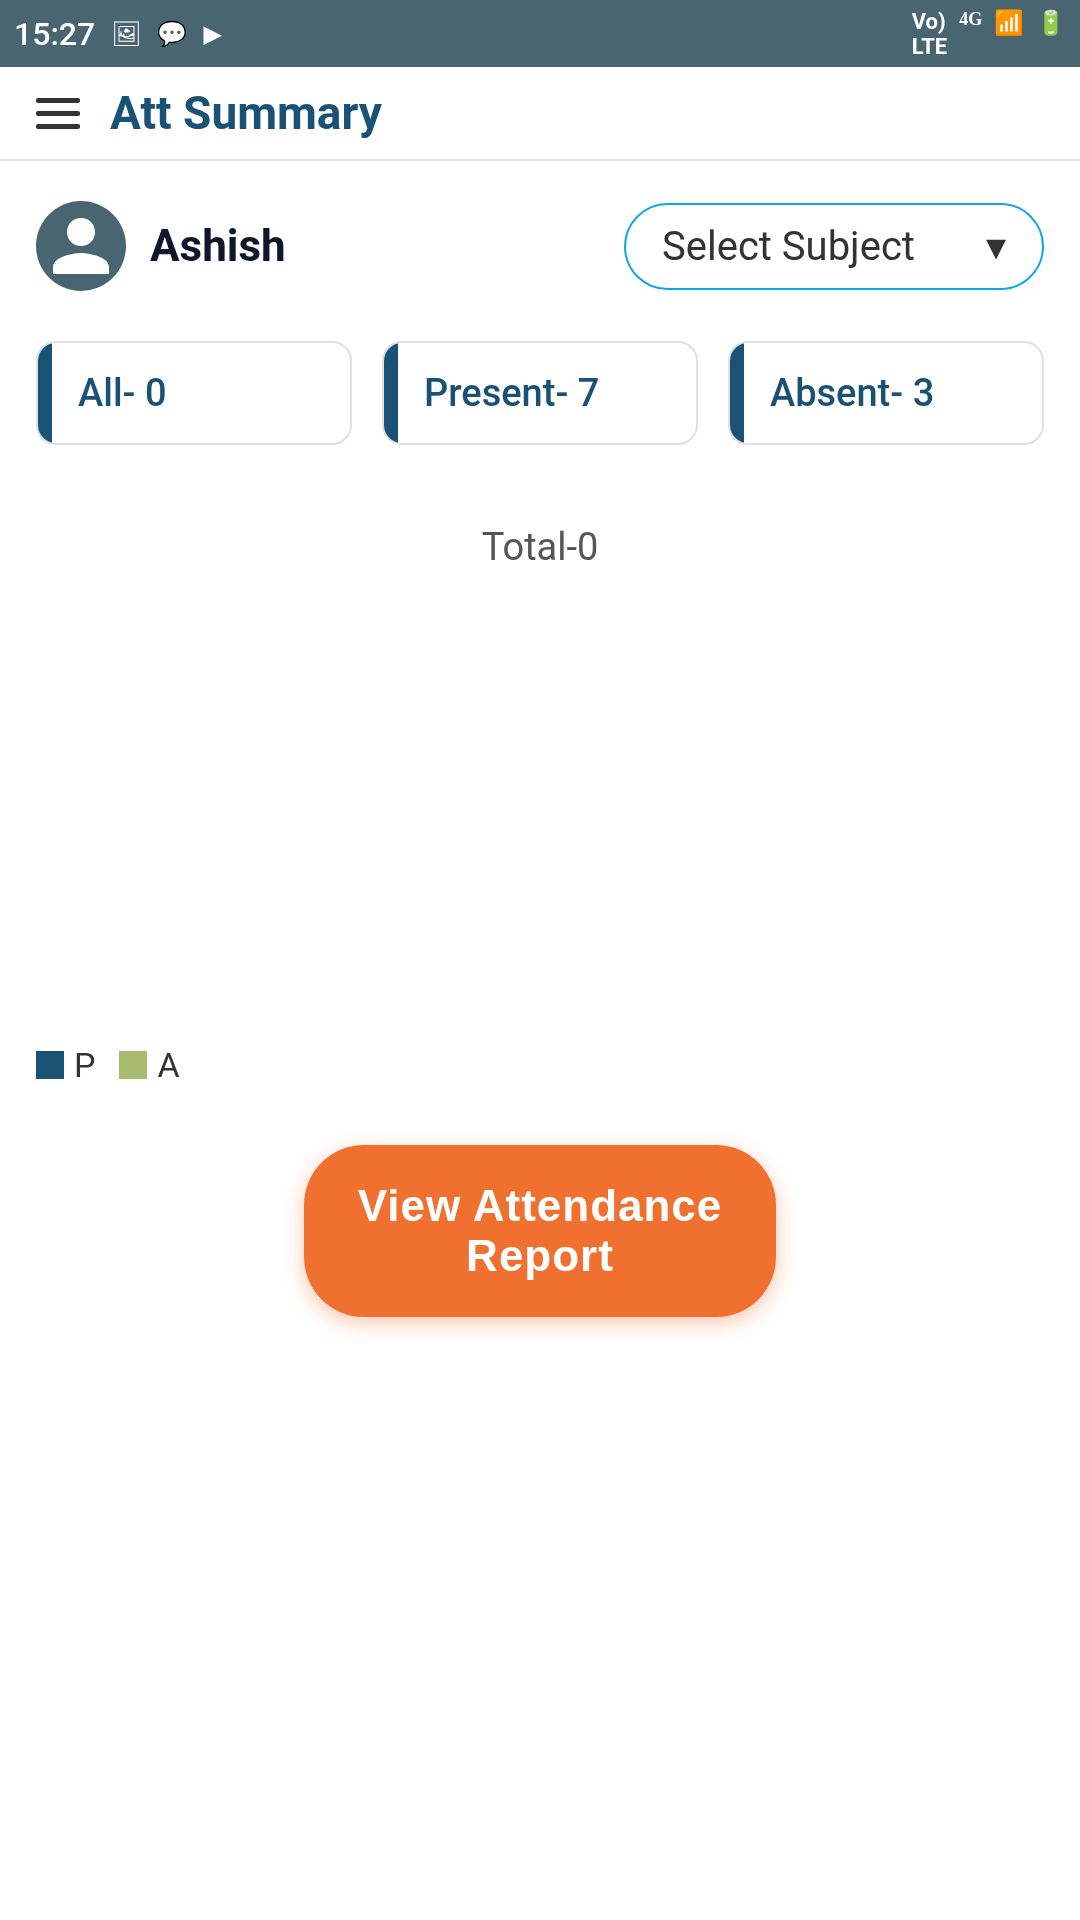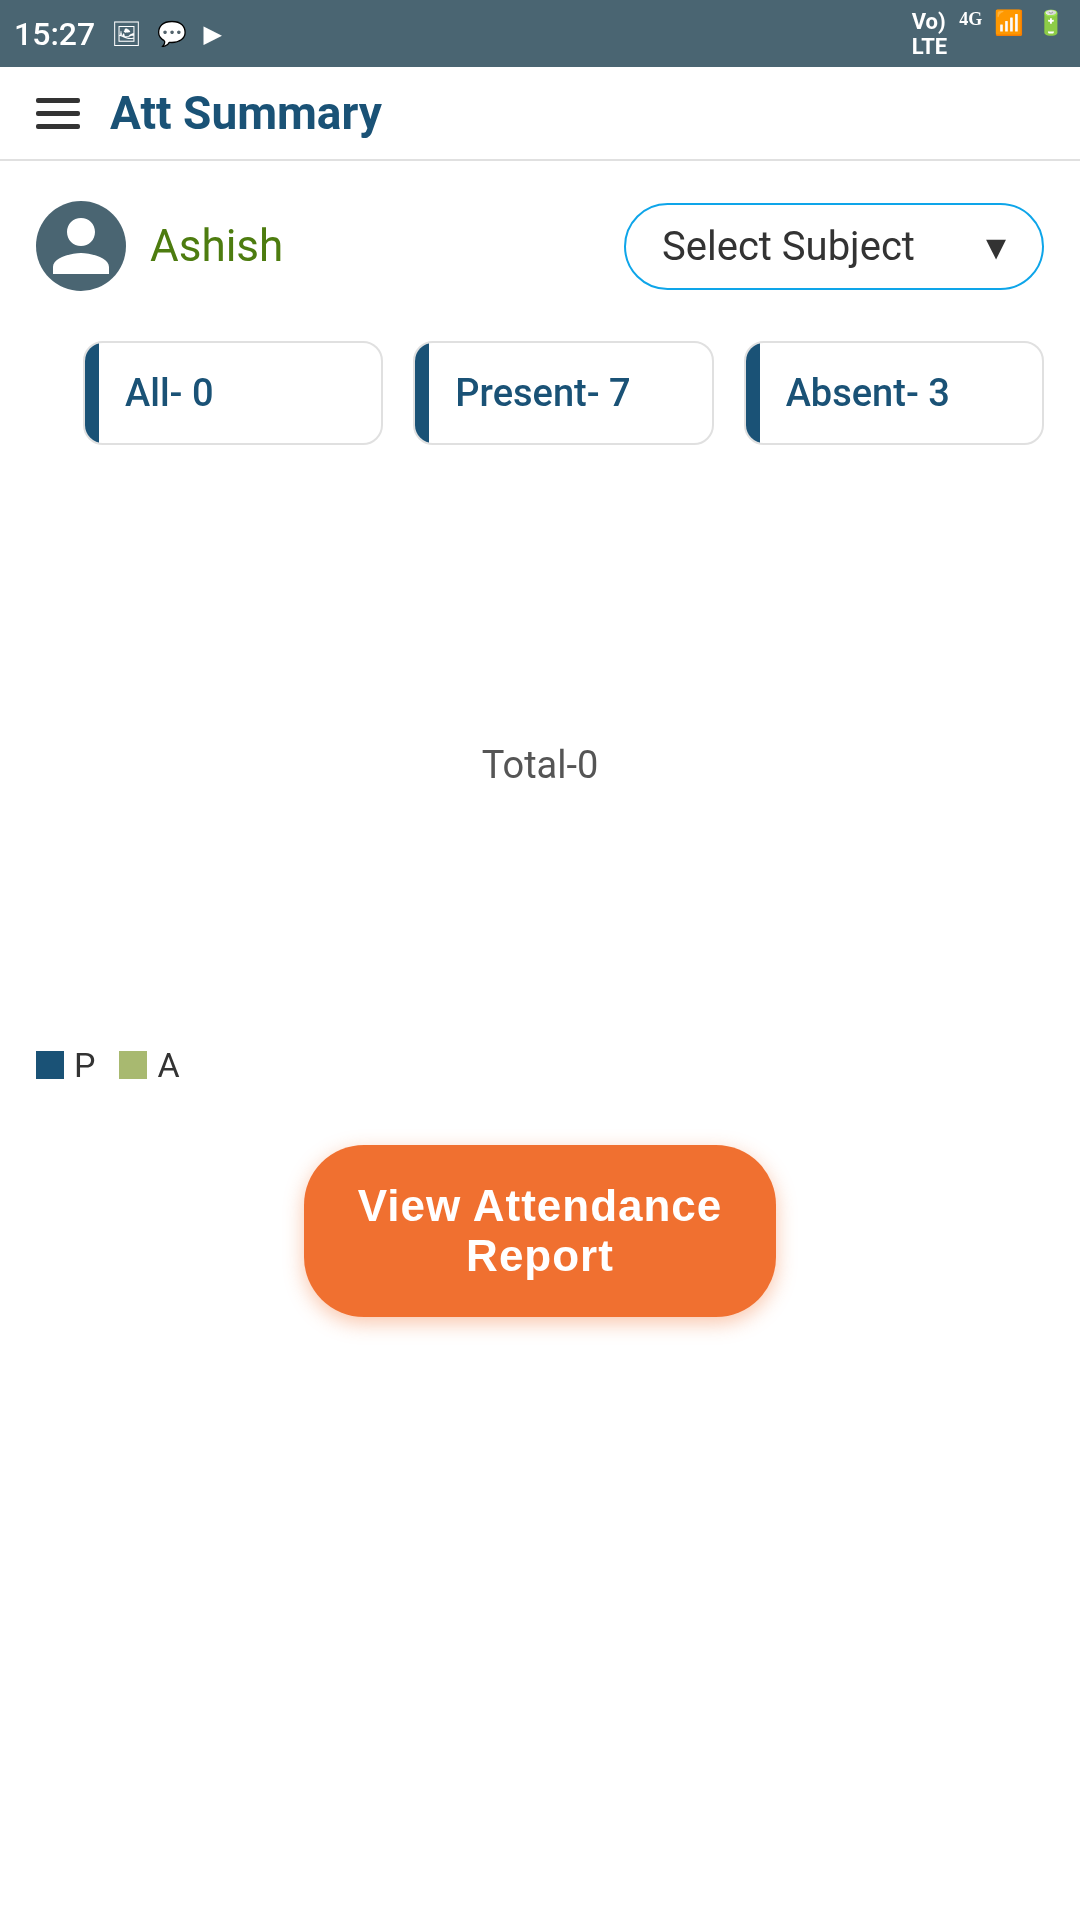--- a/index.html
+++ b/index.html
@@ -113,22 +113,22 @@
     }
 
     .avatar svg {
       width: 70px;
       height: 70px;
       fill: white;
     }
 
     .user-name {
       font-size: 44px;
-      font-weight: 400;
-      color: #4d7c0f;
+      font-weight: 700;
+      color: #0f172a;
     }
 
     
     .subject-dropdown {
       display: flex;
       align-items: center;
       justify-content: space-between;
       border: 2px solid #0ea5e9;
       border-radius: 50px;
       padding: 18px 36px;
@@ -146,21 +146,20 @@
     .chevron-icon {
       font-size: 40px;
       color: #333;
     }
 
     
     .stats-row {
       display: flex;
       gap: 30px;
       margin-bottom: 60px;
-      margin-left: 47px;
     }
 
     .stat-card {
       flex: 1;
       border: 2px solid #e0e0e0;
       border-radius: 20px;
       padding: 28px 30px;
       display: flex;
       align-items: center;
       gap: 0;
@@ -185,21 +184,21 @@
       color: #1a5276;
       font-weight: 500;
       padding-left: 10px;
     }
 
     
     .chart-area {
       min-height: 500px;
       display: flex;
       align-items: center;
-      justify-content: center;
+      justify-content: flex-start;
       flex-direction: column;
       position: relative;
     }
 
     .total-label {
       font-size: 38px;
       color: #555;
       margin-top: 20px;
     }
 

